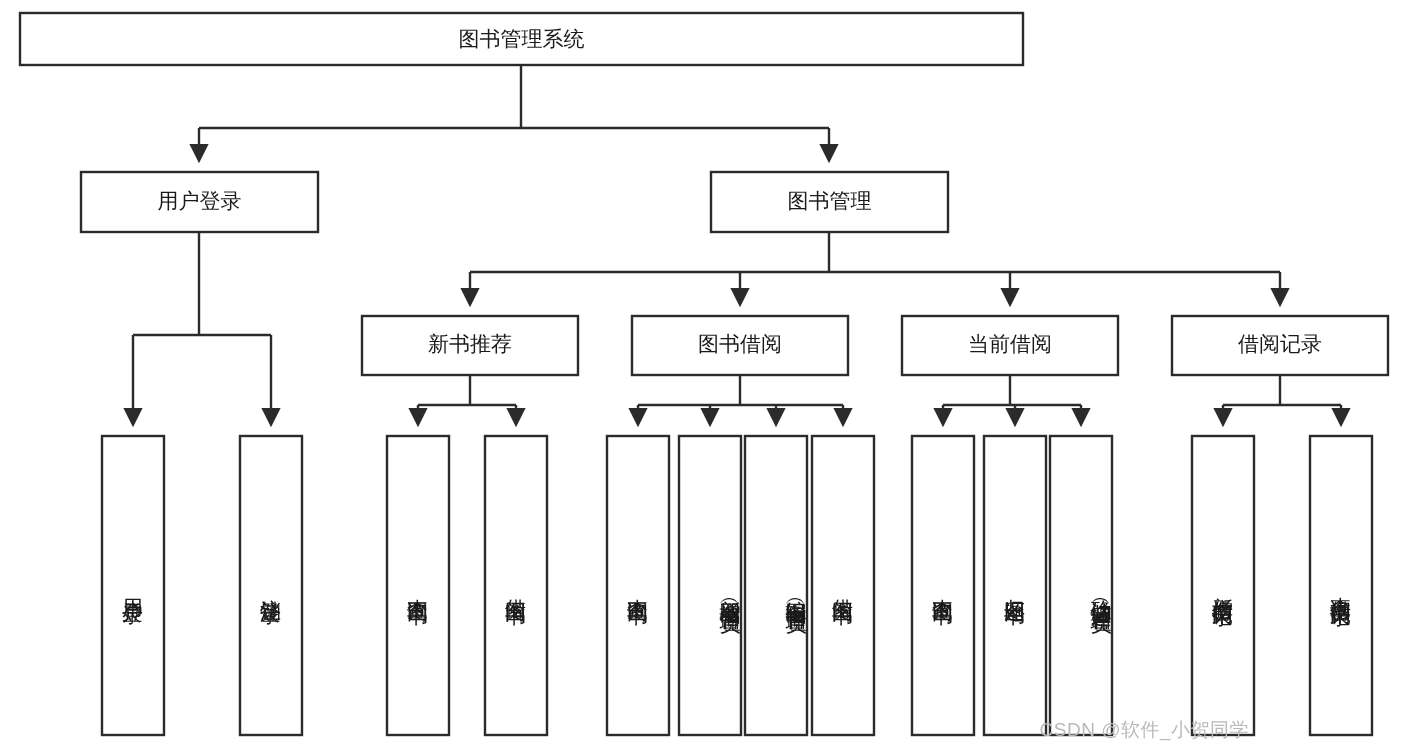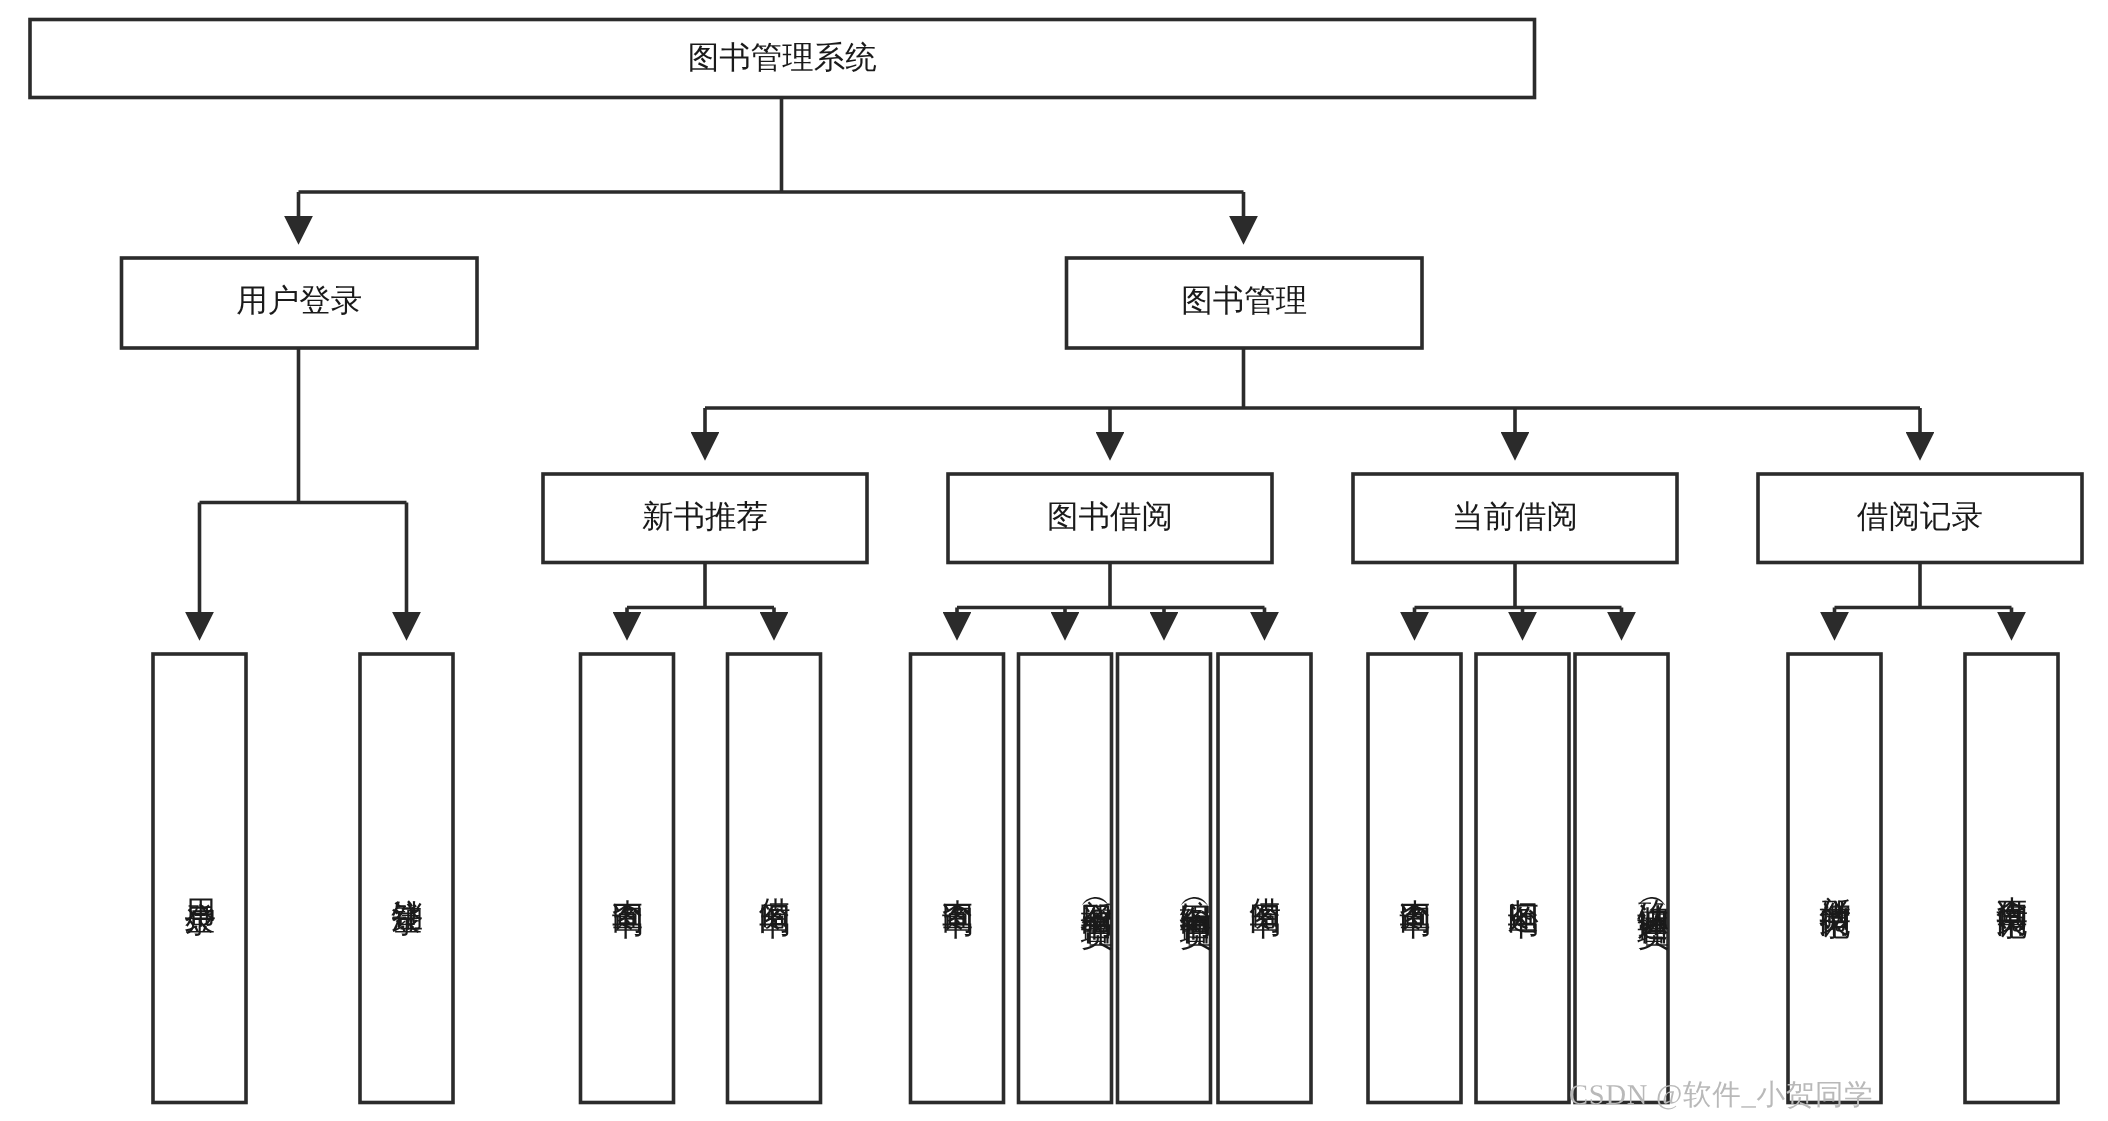--- a/index.html
+++ b/index.html
@@ -61,21 +61,21 @@
     display: flex;
     align-items: center;
     justify-content: center;
     white-space: nowrap;
     pointer-events: none;
   }
   .watermark {
     position: absolute;
     right: 8px;
     bottom: 4px;
-    font-family: Liberation Serif, serif;
+    font-family: Liberation Sans, sans-serif;
     font-size: 19px;
     color: #b9b9b9;
     white-space: nowrap;
     letter-spacing: 0.5px;
   }
 </style>
 </head>
 <body>
 
 <div id="diagram-root">

